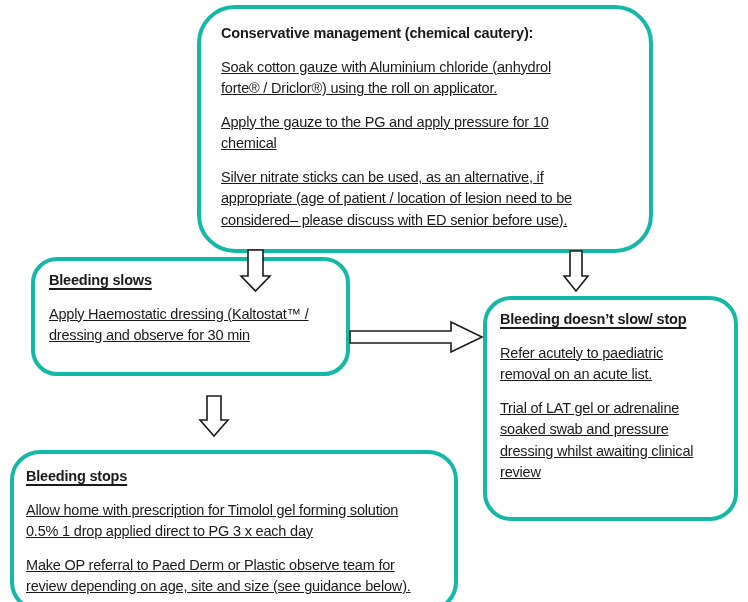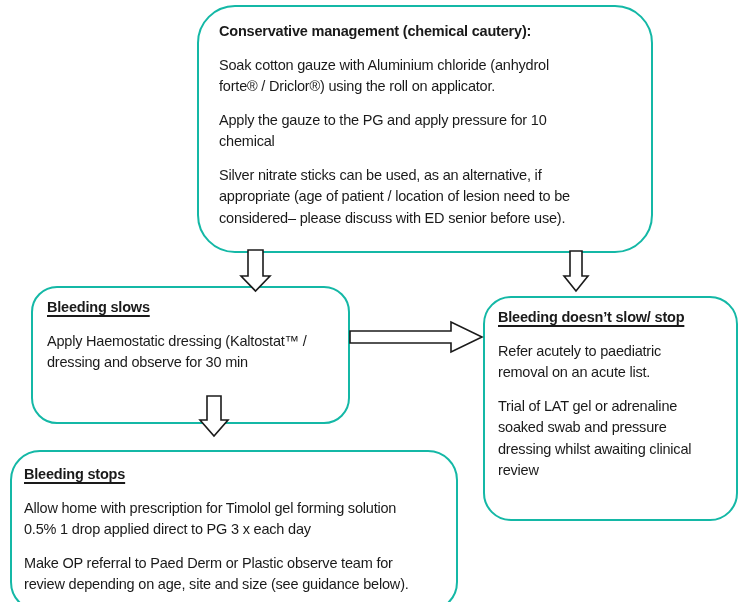--- a/index.html
+++ b/index.html
@@ -13,46 +13,46 @@
     height: 602px;
     background: #ffffff;
     font-family: "Liberation Sans", sans-serif;
     color: #1a1a1a;
     overflow: hidden;
   }
   .box {
     position: absolute;
     box-sizing: border-box;
     background: #ffffff;
-    border: 2px solid #14b8a6;
+    border: 4px solid #14b8a6;
     z-index: 1;
     font-size: 14.5px;
     line-height: 21.5px;
     letter-spacing: -0.2px;
     white-space: nowrap;
   }
   .box-title {
     font-weight: bold;
     margin: 0;
   }
   .box-title.underlined {
     text-decoration: underline;
     text-decoration-thickness: 1.5px;
     text-underline-offset: 3px;
   }
-  .para { margin-top: 12px; }
+  .para { margin-top: 12px; text-decoration: underline; }
   .ln { min-height: 21.5px; }
 
   #box-conservative {
     left: 197px; top: 5px; width: 456px; height: 248px;
     border-radius: 38px;
     padding: 14px 20px;
   }
   #box-slows {
-    left: 31px; top: 286px; width: 319px; height: 138px;
+    left: 31px; top: 257px; width: 319px; height: 119px;
     border-radius: 26px;
     padding: 9px 14px;
   }
   #box-not-slowing {
     left: 483px; top: 296px; width: 255px; height: 225px;
     border-radius: 28px;
     padding: 9px 13px;
   }
   #box-stops {
     left: 10px; top: 430px; width: 448px; height: 162px;

